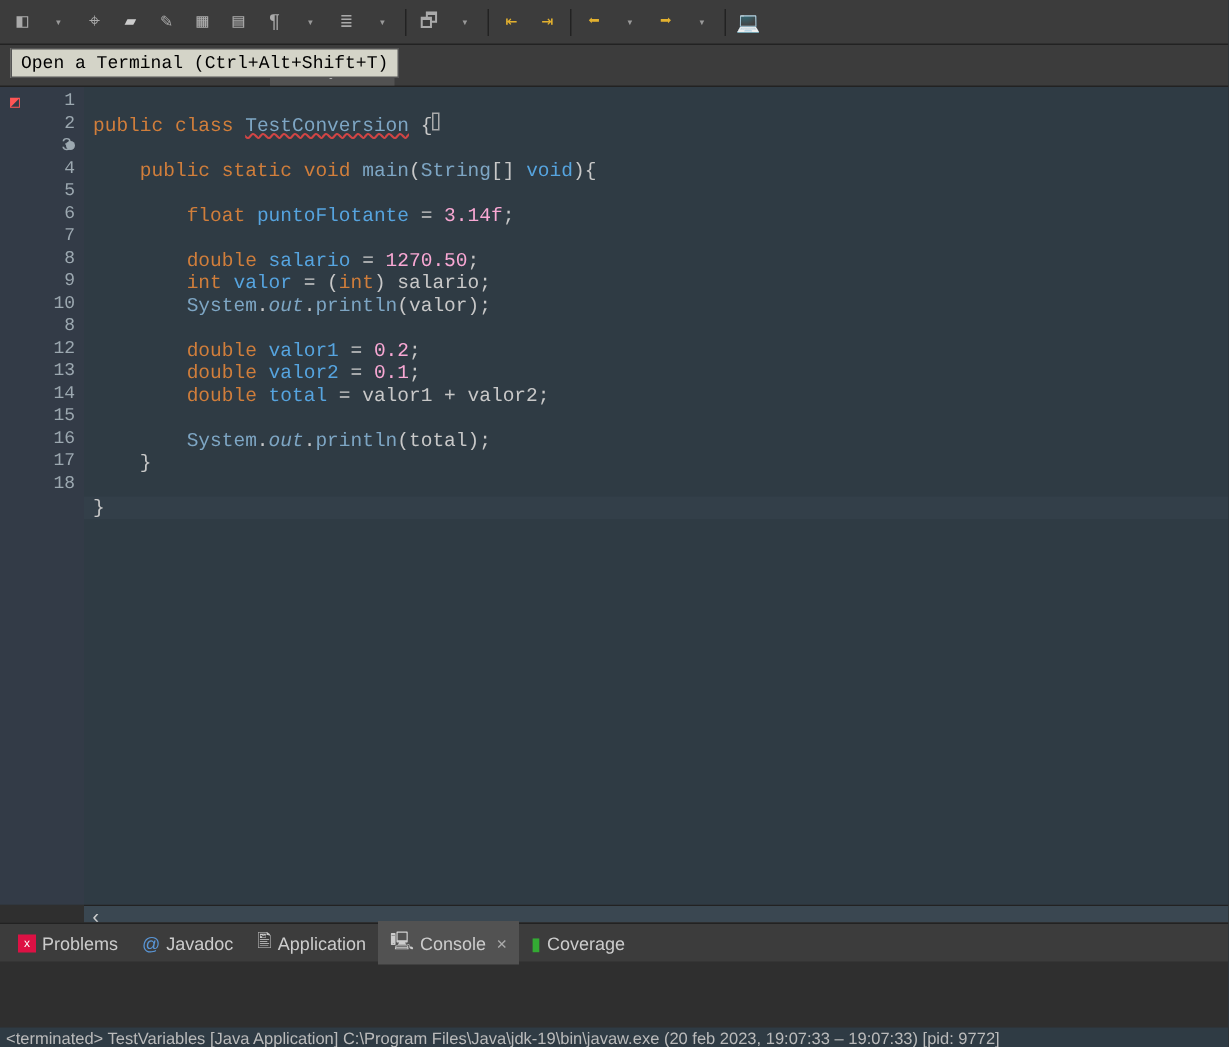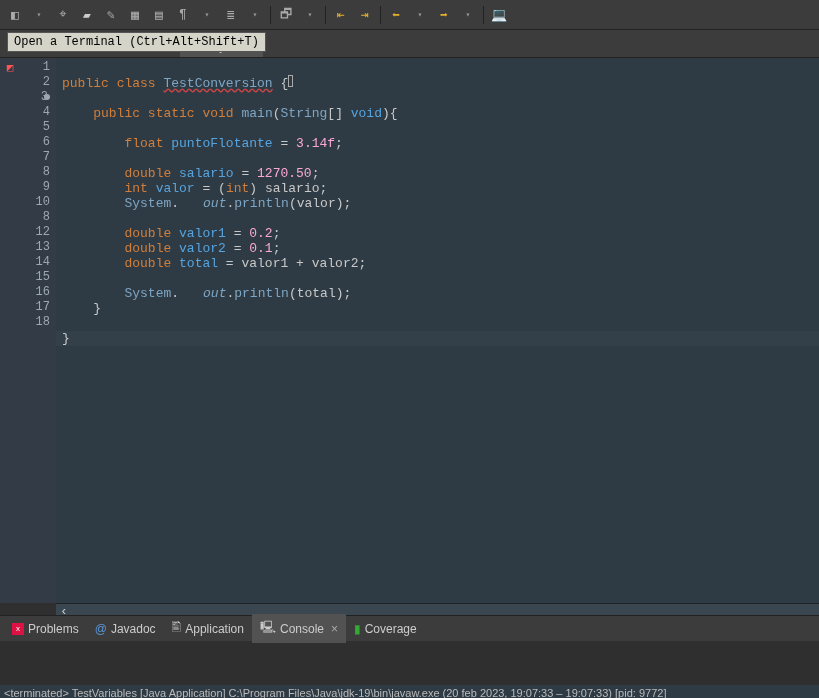--- a/index.html
+++ b/index.html
@@ -100,21 +100,21 @@
       line-height: 15px;
       white-space: pre;
       overflow: auto;
     }
     .kw { color: #d17e3b; }
     .cls { color: #7ea6c4; text-decoration: wavy underline #d14545; }
     .meth { color: #7ea6c4; }
     .str-type { color: #7ea6c4; }
     .var { color: #56a4df; }
     .num { color: #f9a8d4; }
-    .stat { font-style: italic; color: #7ea6c4; margin-left: 24px; }
+    .stat { font-style: italic; color: #7ea6c4; }
     .plain { color: #c8c8c8; }
     .hl-line { background: #333f49; }
     .cursor-box {
       border: 1px solid #aaa;
       display:inline-block;
       width: 5px;
       height: 12px;
     }
     .hscroll {
       height: 12px;

